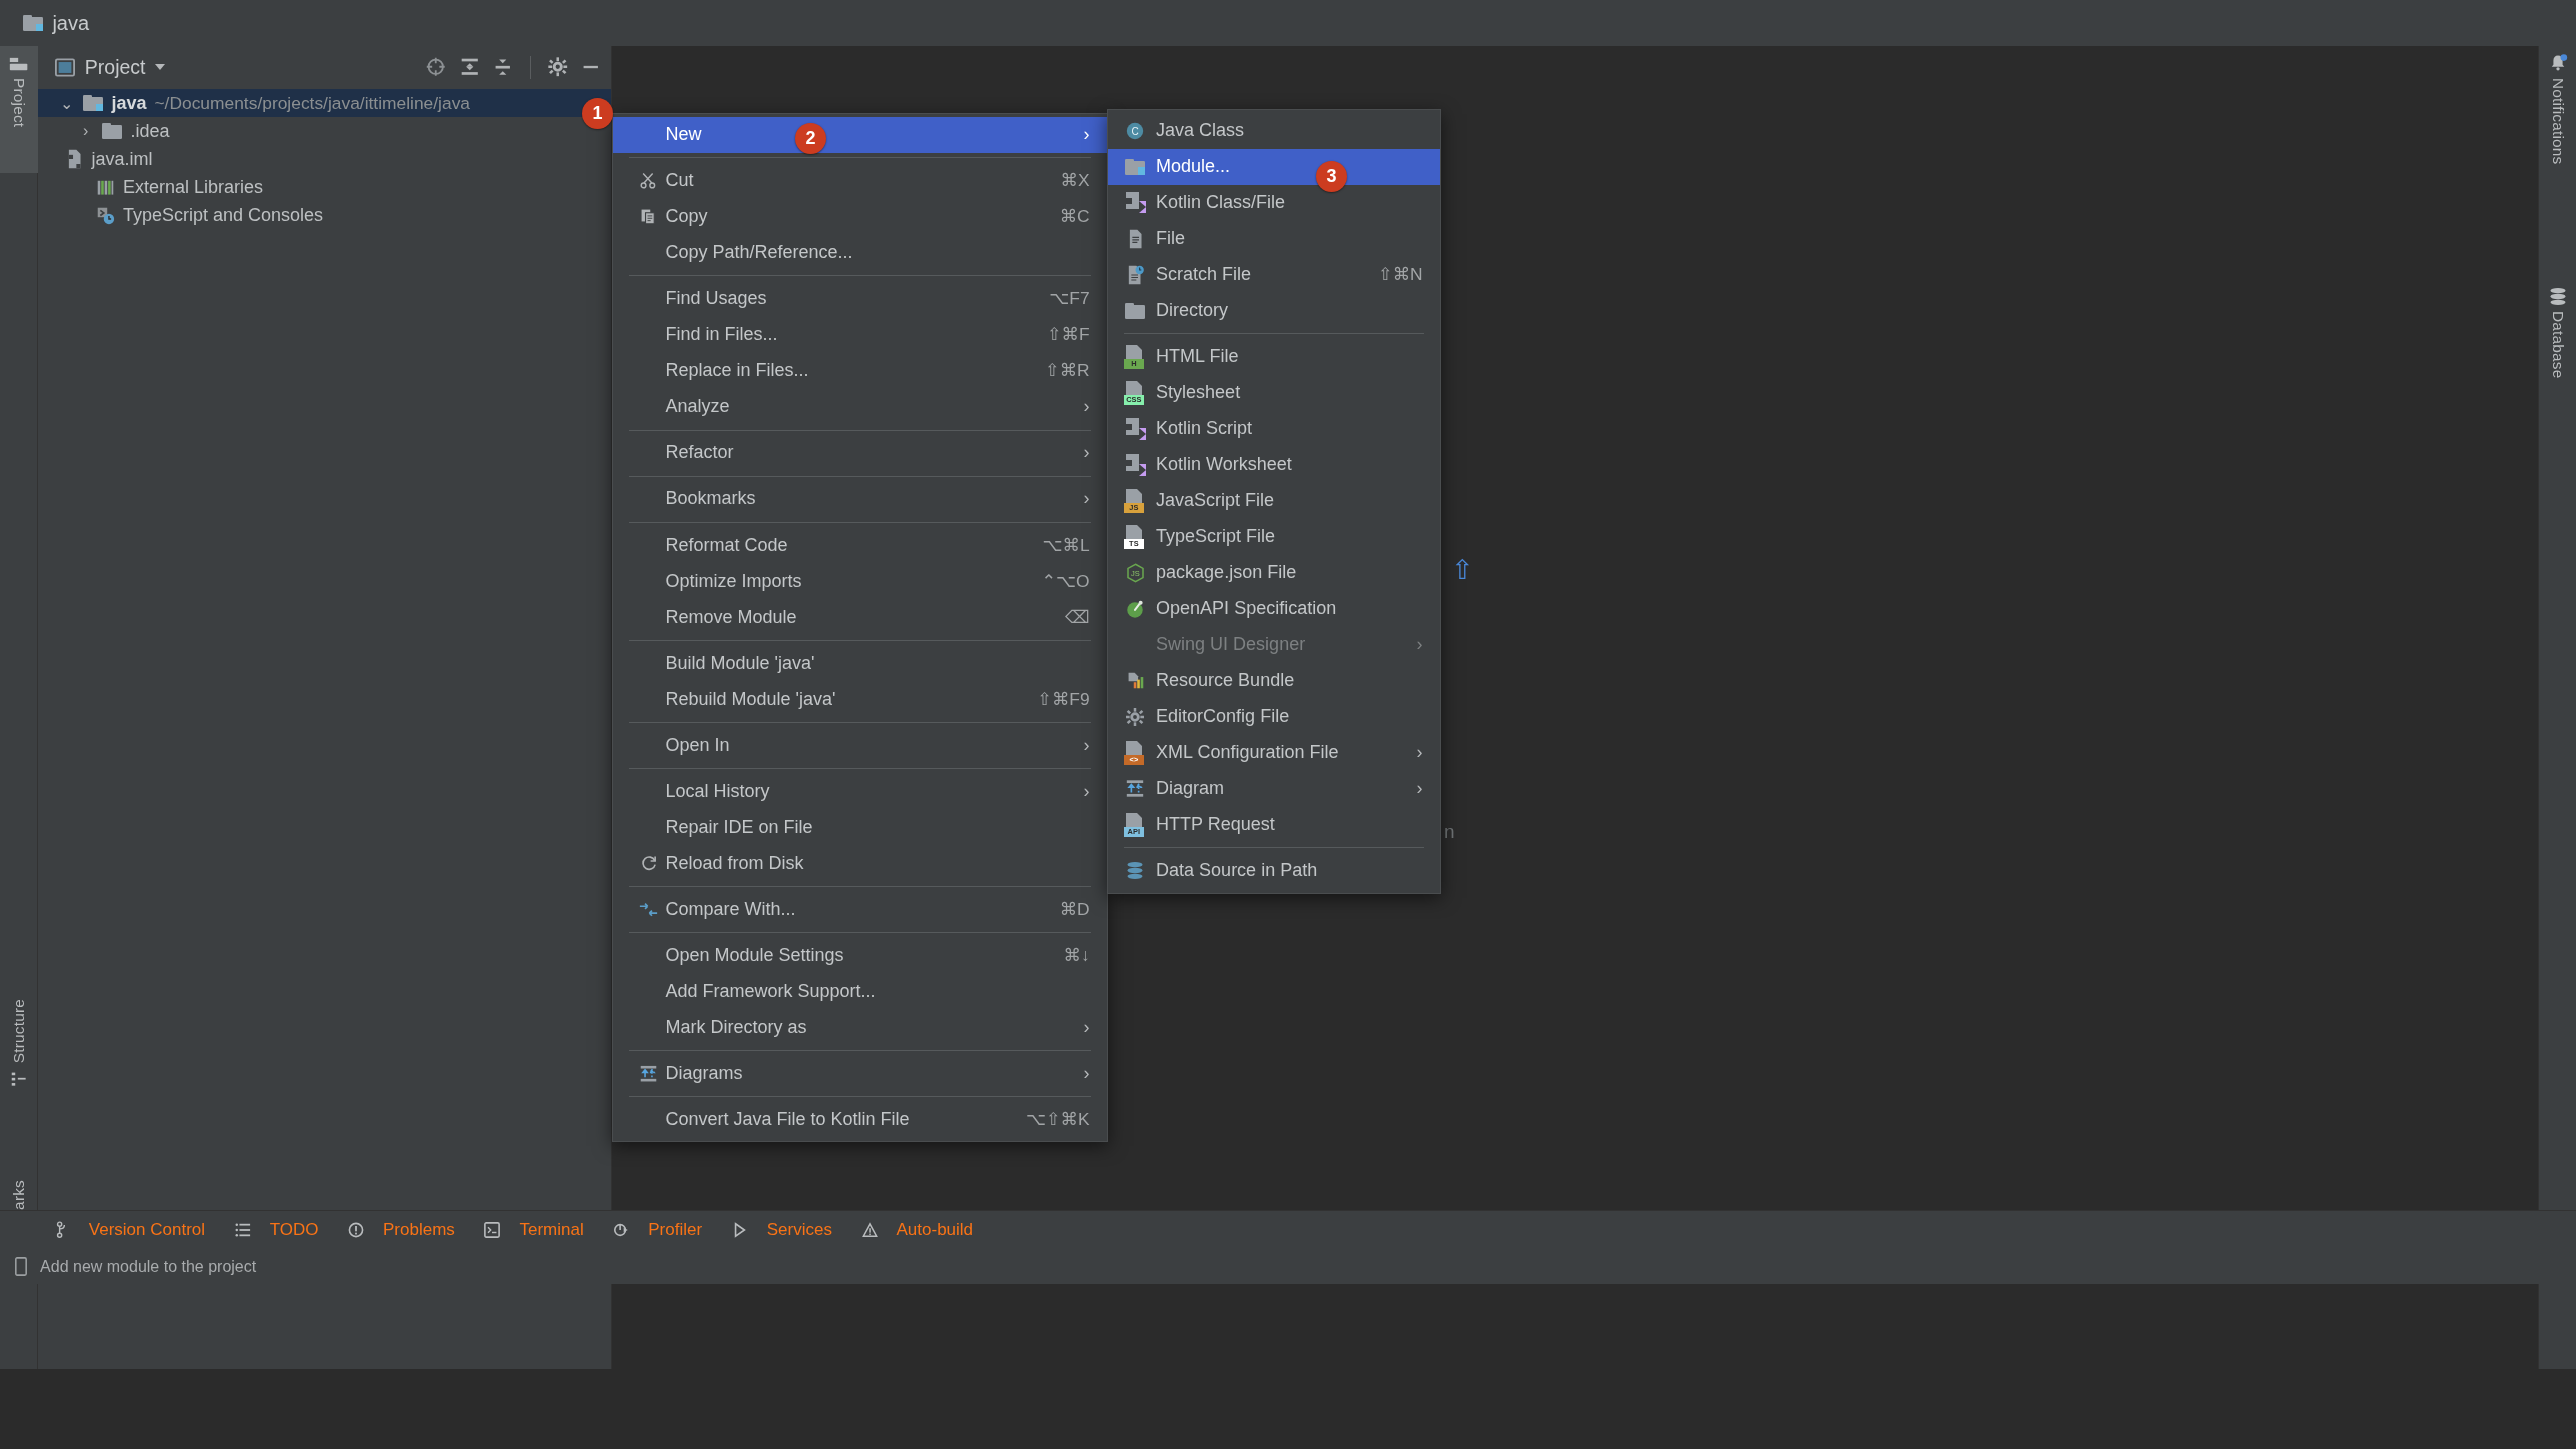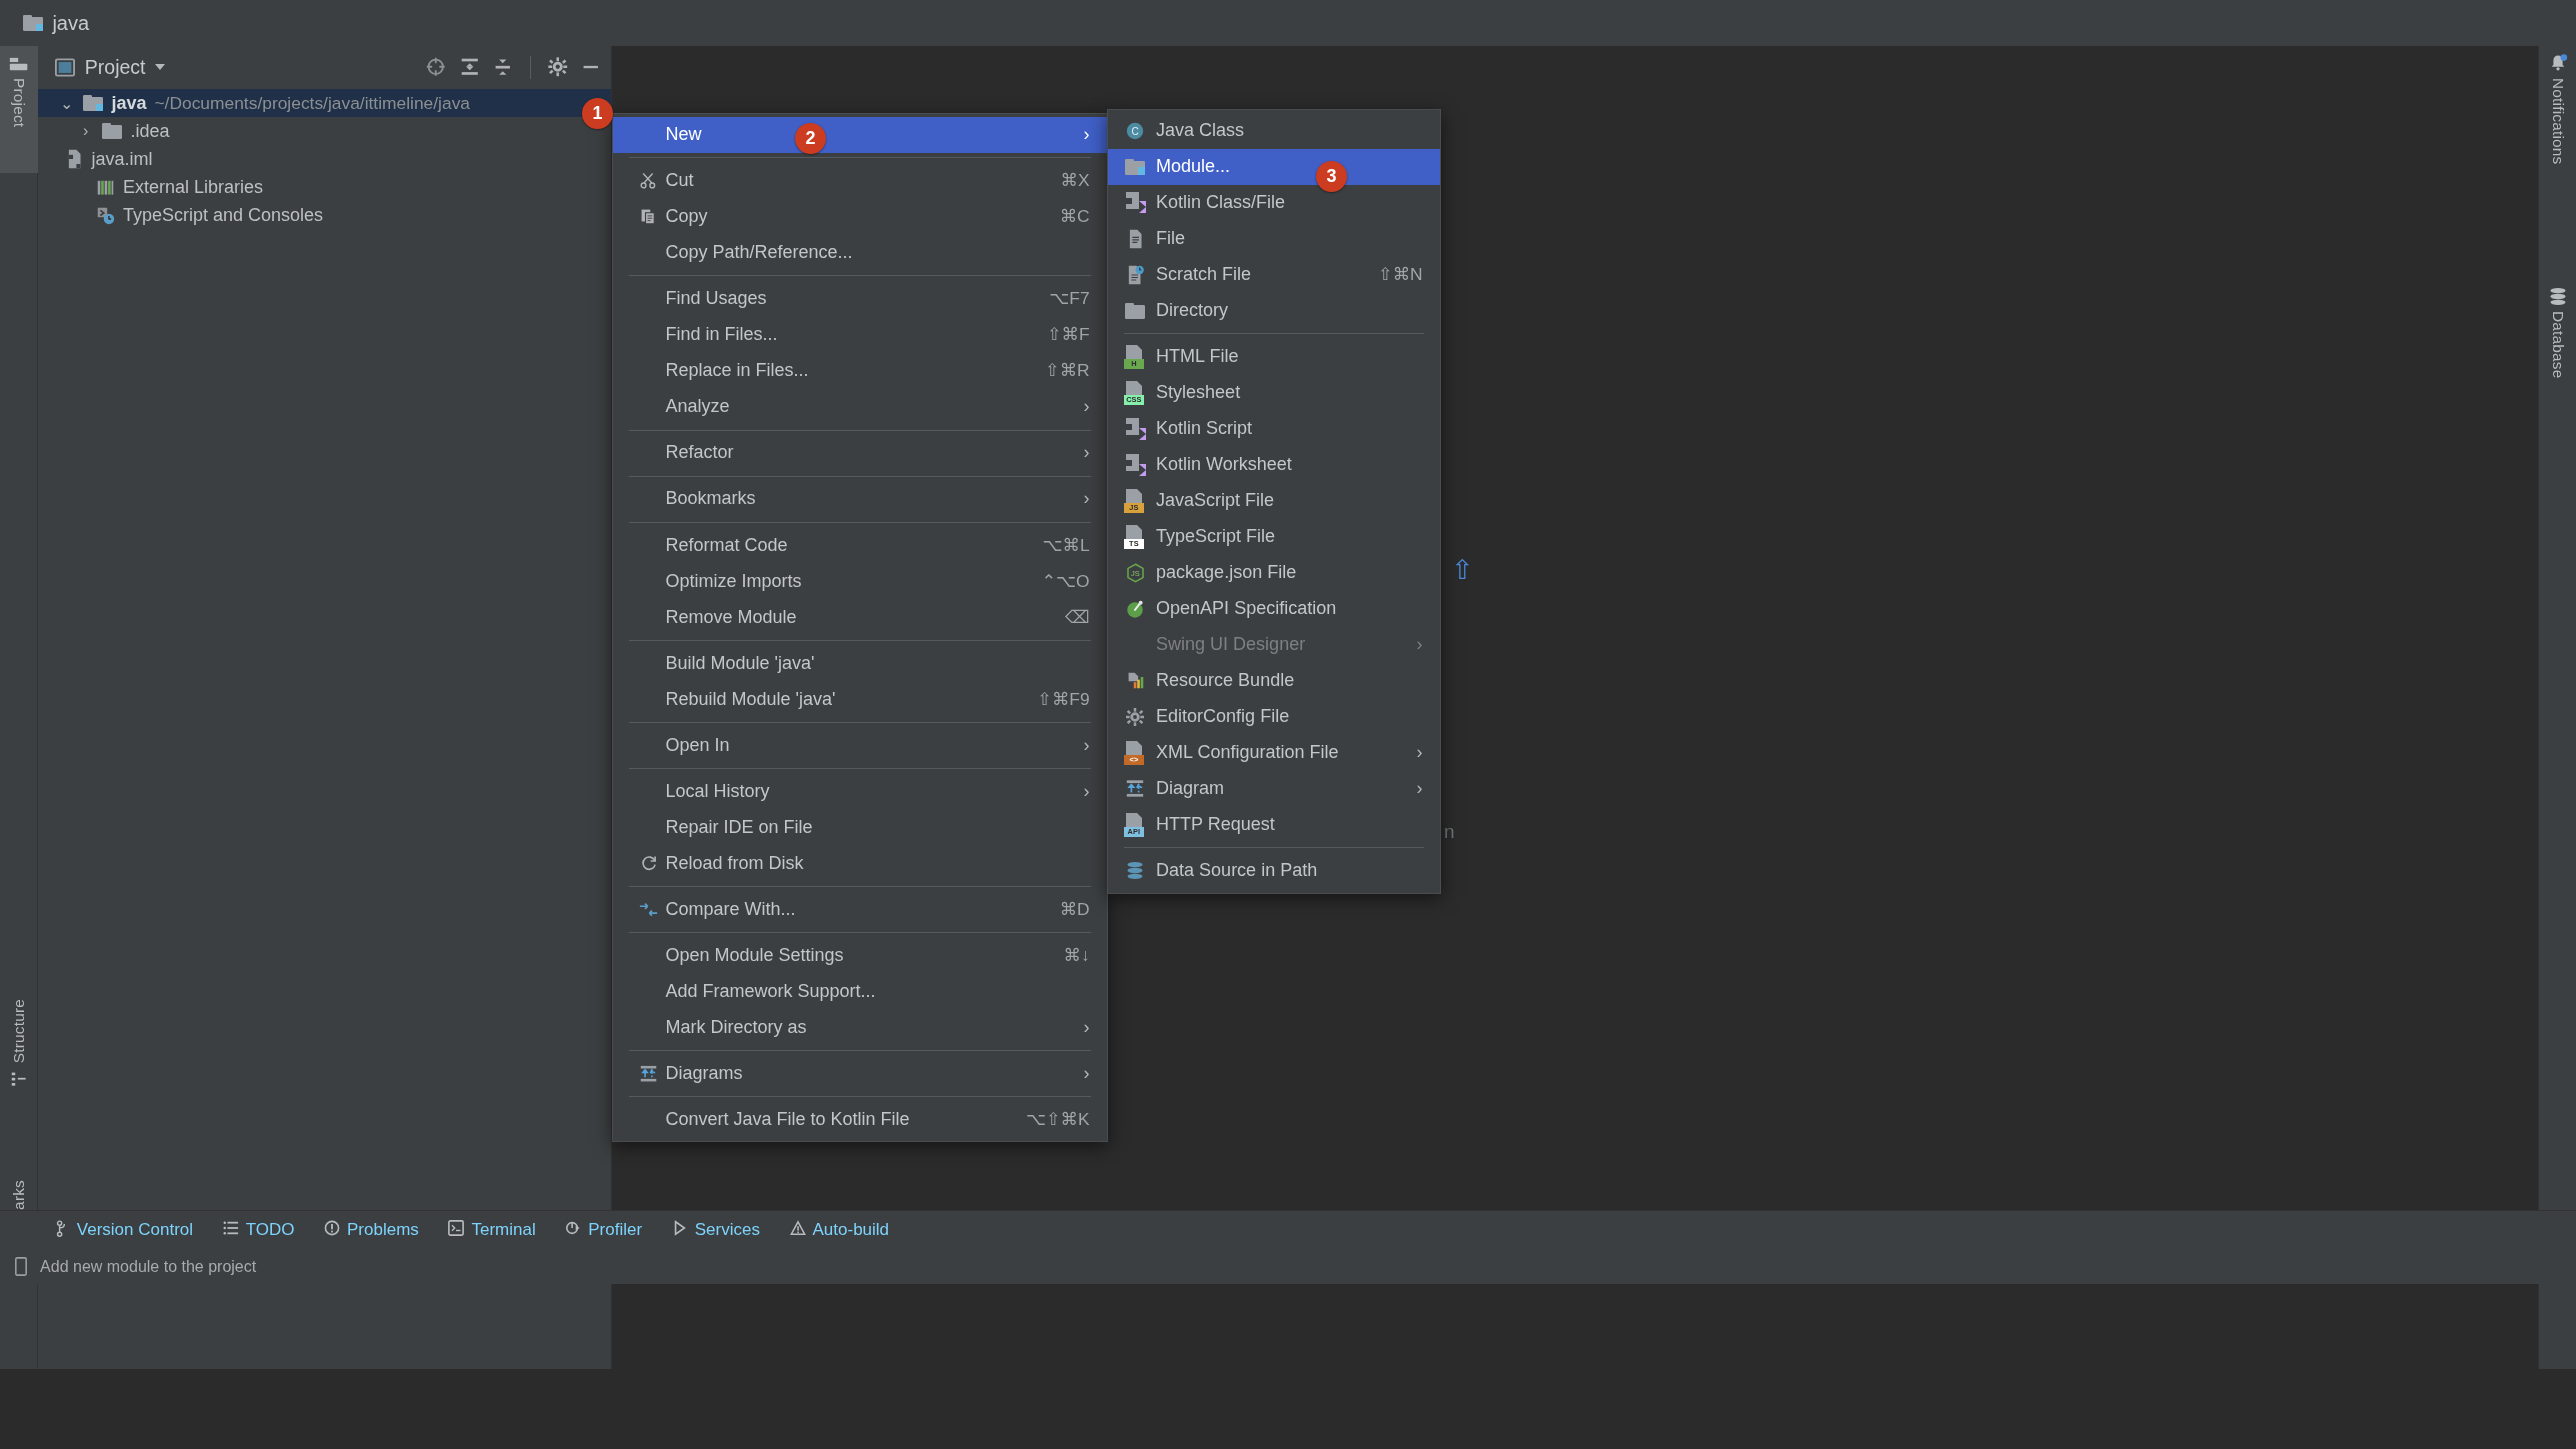--- a/index.html
+++ b/index.html
@@ -90,21 +90,21 @@
     position: absolute; color: #6f7375; font-size: 19px; white-space: nowrap;
   }
   .hint-arrow { color: #4a88d8; font-size: 20px; }
 
   
   .bottom-tabs {
     position: absolute; left: 0; bottom: 35px; width: 2576px; height: 39px;
     background: #3c3f41; display: flex; align-items: center; padding-left: 39px; gap: 0;
     border-top: 0.7px solid #323232;
   }
-  .bt-item { display: flex; gap: 7px; color: #7dd3fc; font-size: 17px; padding: 0 14.8px; }
+  .bt-item { display: flex; align-items: center; gap: 19px; color: #f97316; font-size: 17px; padding: 0 14.8px; }
   .statusbar {
     position: absolute; left: 0; bottom: 0; width: 2576px; height: 35px;
     background: #3c3f41; display: flex; align-items: center; padding-left: 13.4px; gap: 10.7px;
     color: #a8abad; font-size: 16px;
   }
 
   
   .ctx-menu {
     position: absolute; left: 612px; top: 113px; width: 496px;
     background: #3c3f41;

